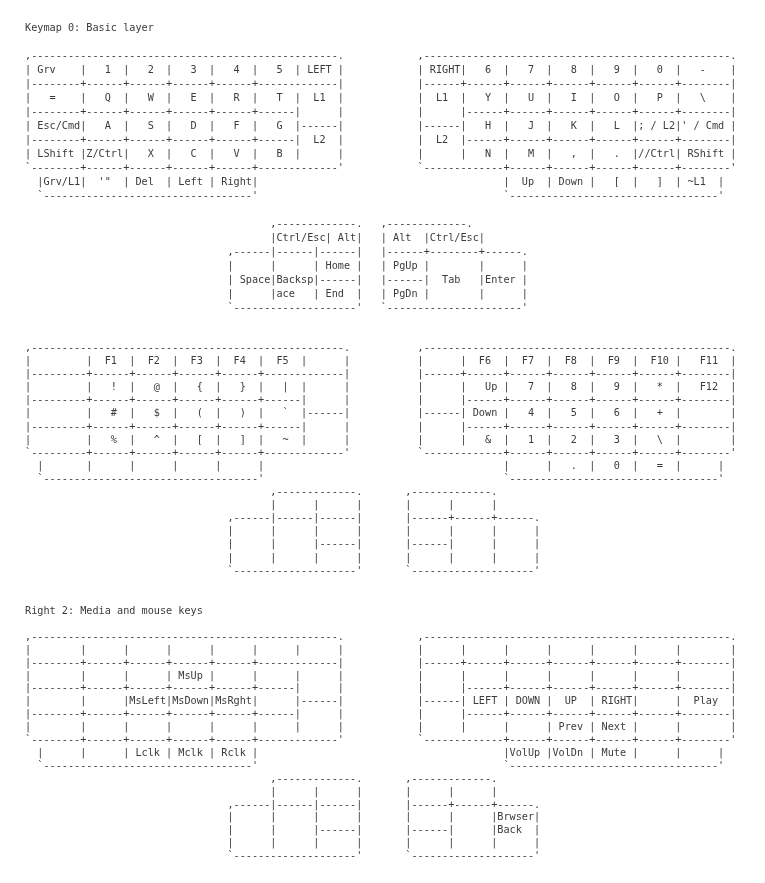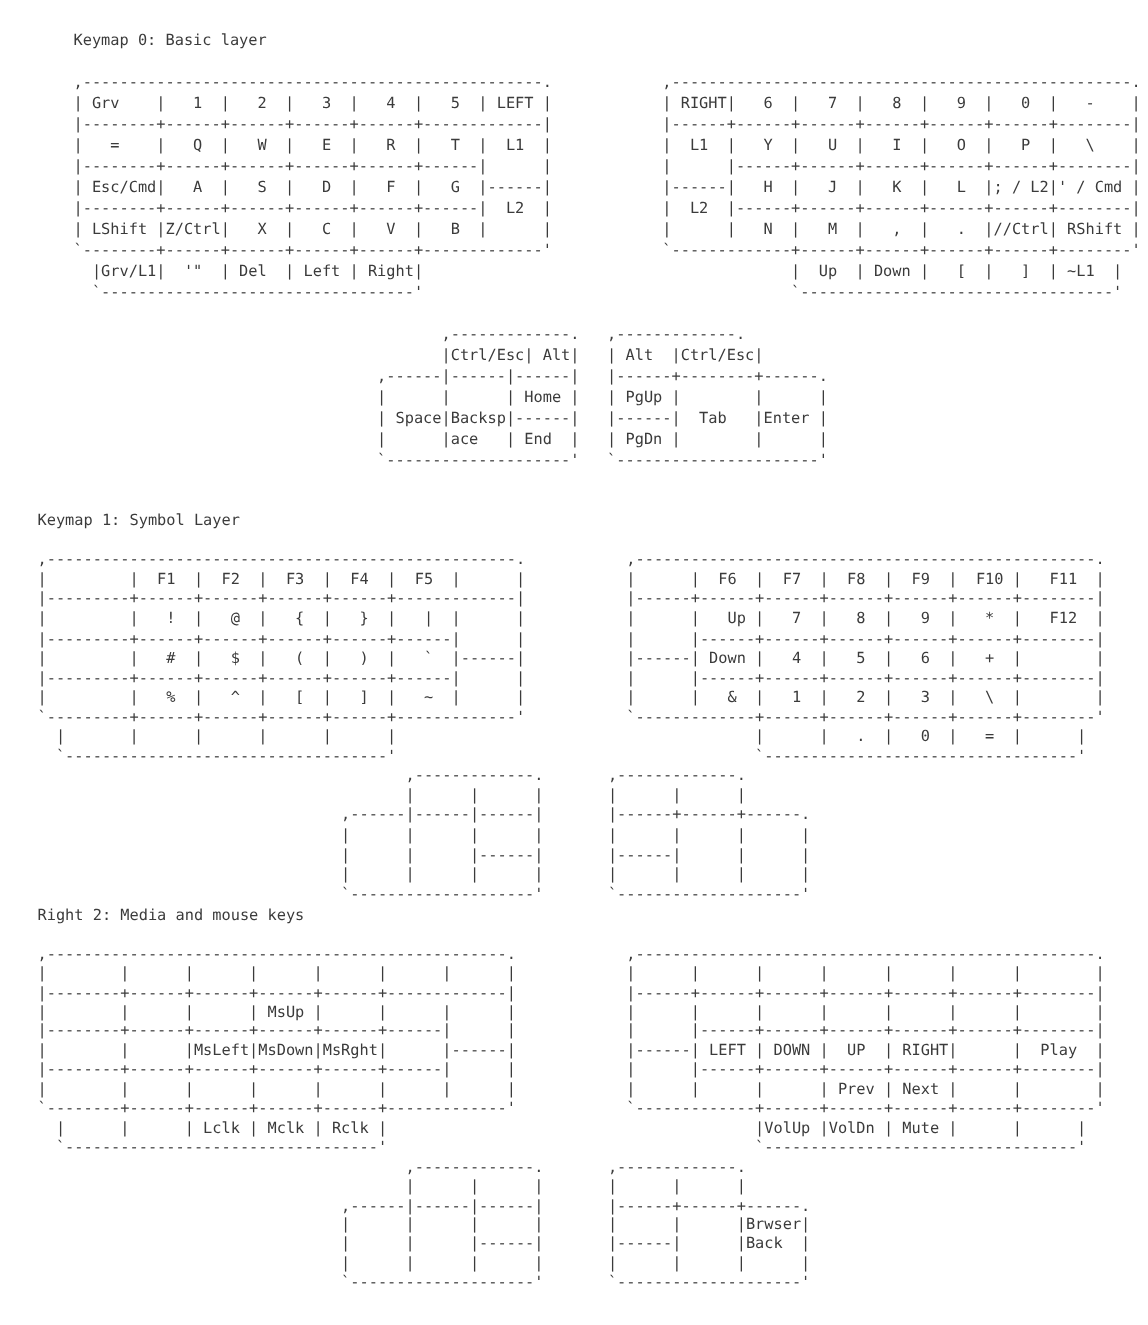--- a/index.html
+++ b/index.html
@@ -33,21 +33,21 @@
   #km0 { top: 21px;  line-height: 14px; }
   #km0 .km-title { margin-bottom: 14px; }
   #km1 { top: 341px; line-height: 13.1px; }
   #km1 .km-title { margin-bottom: 13.1px; }
   #km2 { top: 605px; line-height: 12.9px; }
   #km2 .km-title { margin-bottom: 12.9px; }
 </style>
 </head>
 <body style="background: rgb(255, 255, 255);">
 
-<div class="keymap-section" id="km0" style="color: rgb(59, 59, 59); margin-left: 24px;">
+<div class="keymap-section" id="km0" style="color: rgb(59, 59, 59);">
   <div class="km-title">Keymap 0: Basic layer</div>
   <pre>,--------------------------------------------------.            ,--------------------------------------------------.
 | Grv    |   1  |   2  |   3  |   4  |   5  | LEFT |            | RIGHT|   6  |   7  |   8  |   9  |   0  |   -    |
 |--------+------+------+------+------+-------------|            |------+------+------+------+------+------+--------|
 |   =    |   Q  |   W  |   E  |   R  |   T  |  L1  |            |  L1  |   Y  |   U  |   I  |   O  |   P  |   \    |
 |--------+------+------+------+------+------|      |            |      |------+------+------+------+------+--------|
 | Esc/Cmd|   A  |   S  |   D  |   F  |   G  |------|            |------|   H  |   J  |   K  |   L  |; / L2|' / Cmd |
 |--------+------+------+------+------+------|  L2  |            |  L2  |------+------+------+------+------+--------|
 | LShift |Z/Ctrl|   X  |   C  |   V  |   B  |      |            |      |   N  |   M  |   ,  |   .  |//Ctrl| RShift |
 `--------+------+------+------+------+-------------'            `-------------+------+------+------+------+--------'
@@ -57,21 +57,20 @@
                                         ,-------------.   ,-------------.
                                         |Ctrl/Esc| Alt|   | Alt  |Ctrl/Esc|
                                  ,------|------|------|   |------+--------+------.
                                  |      |      | Home |   | PgUp |        |      |
                                  | Space|Backsp|------|   |------|  Tab   |Enter |
                                  |      |ace   | End  |   | PgDn |        |      |
                                  `--------------------'   `----------------------'</pre>
 </div>
 
 <div class="keymap-section" id="km1" style="color: rgb(59, 59, 59);">
-  <div class="km-title">Keymap 1: Symbol Layer</div>
   <pre>,---------------------------------------------------.           ,--------------------------------------------------.
 |         |  F1  |  F2  |  F3  |  F4  |  F5  |      |           |      |  F6  |  F7  |  F8  |  F9  |  F10 |   F11  |
 |---------+------+------+------+------+-------------|           |------+------+------+------+------+------+--------|
 |         |   !  |   @  |   {  |   }  |   |  |      |           |      |   Up |   7  |   8  |   9  |   *  |   F12  |
 |---------+------+------+------+------+------|      |           |      |------+------+------+------+------+--------|
 |         |   #  |   $  |   (  |   )  |   `  |------|           |------| Down |   4  |   5  |   6  |   +  |        |
 |---------+------+------+------+------+------|      |           |      |------+------+------+------+------+--------|
 |         |   %  |   ^  |   [  |   ]  |   ~  |      |           |      |   &amp;  |   1  |   2  |   3  |   \  |        |
 `---------+------+------+------+------+-------------'           `-------------+------+------+------+------+--------'
   |       |      |      |      |      |                                       |      |   .  |   0  |   =  |      |

